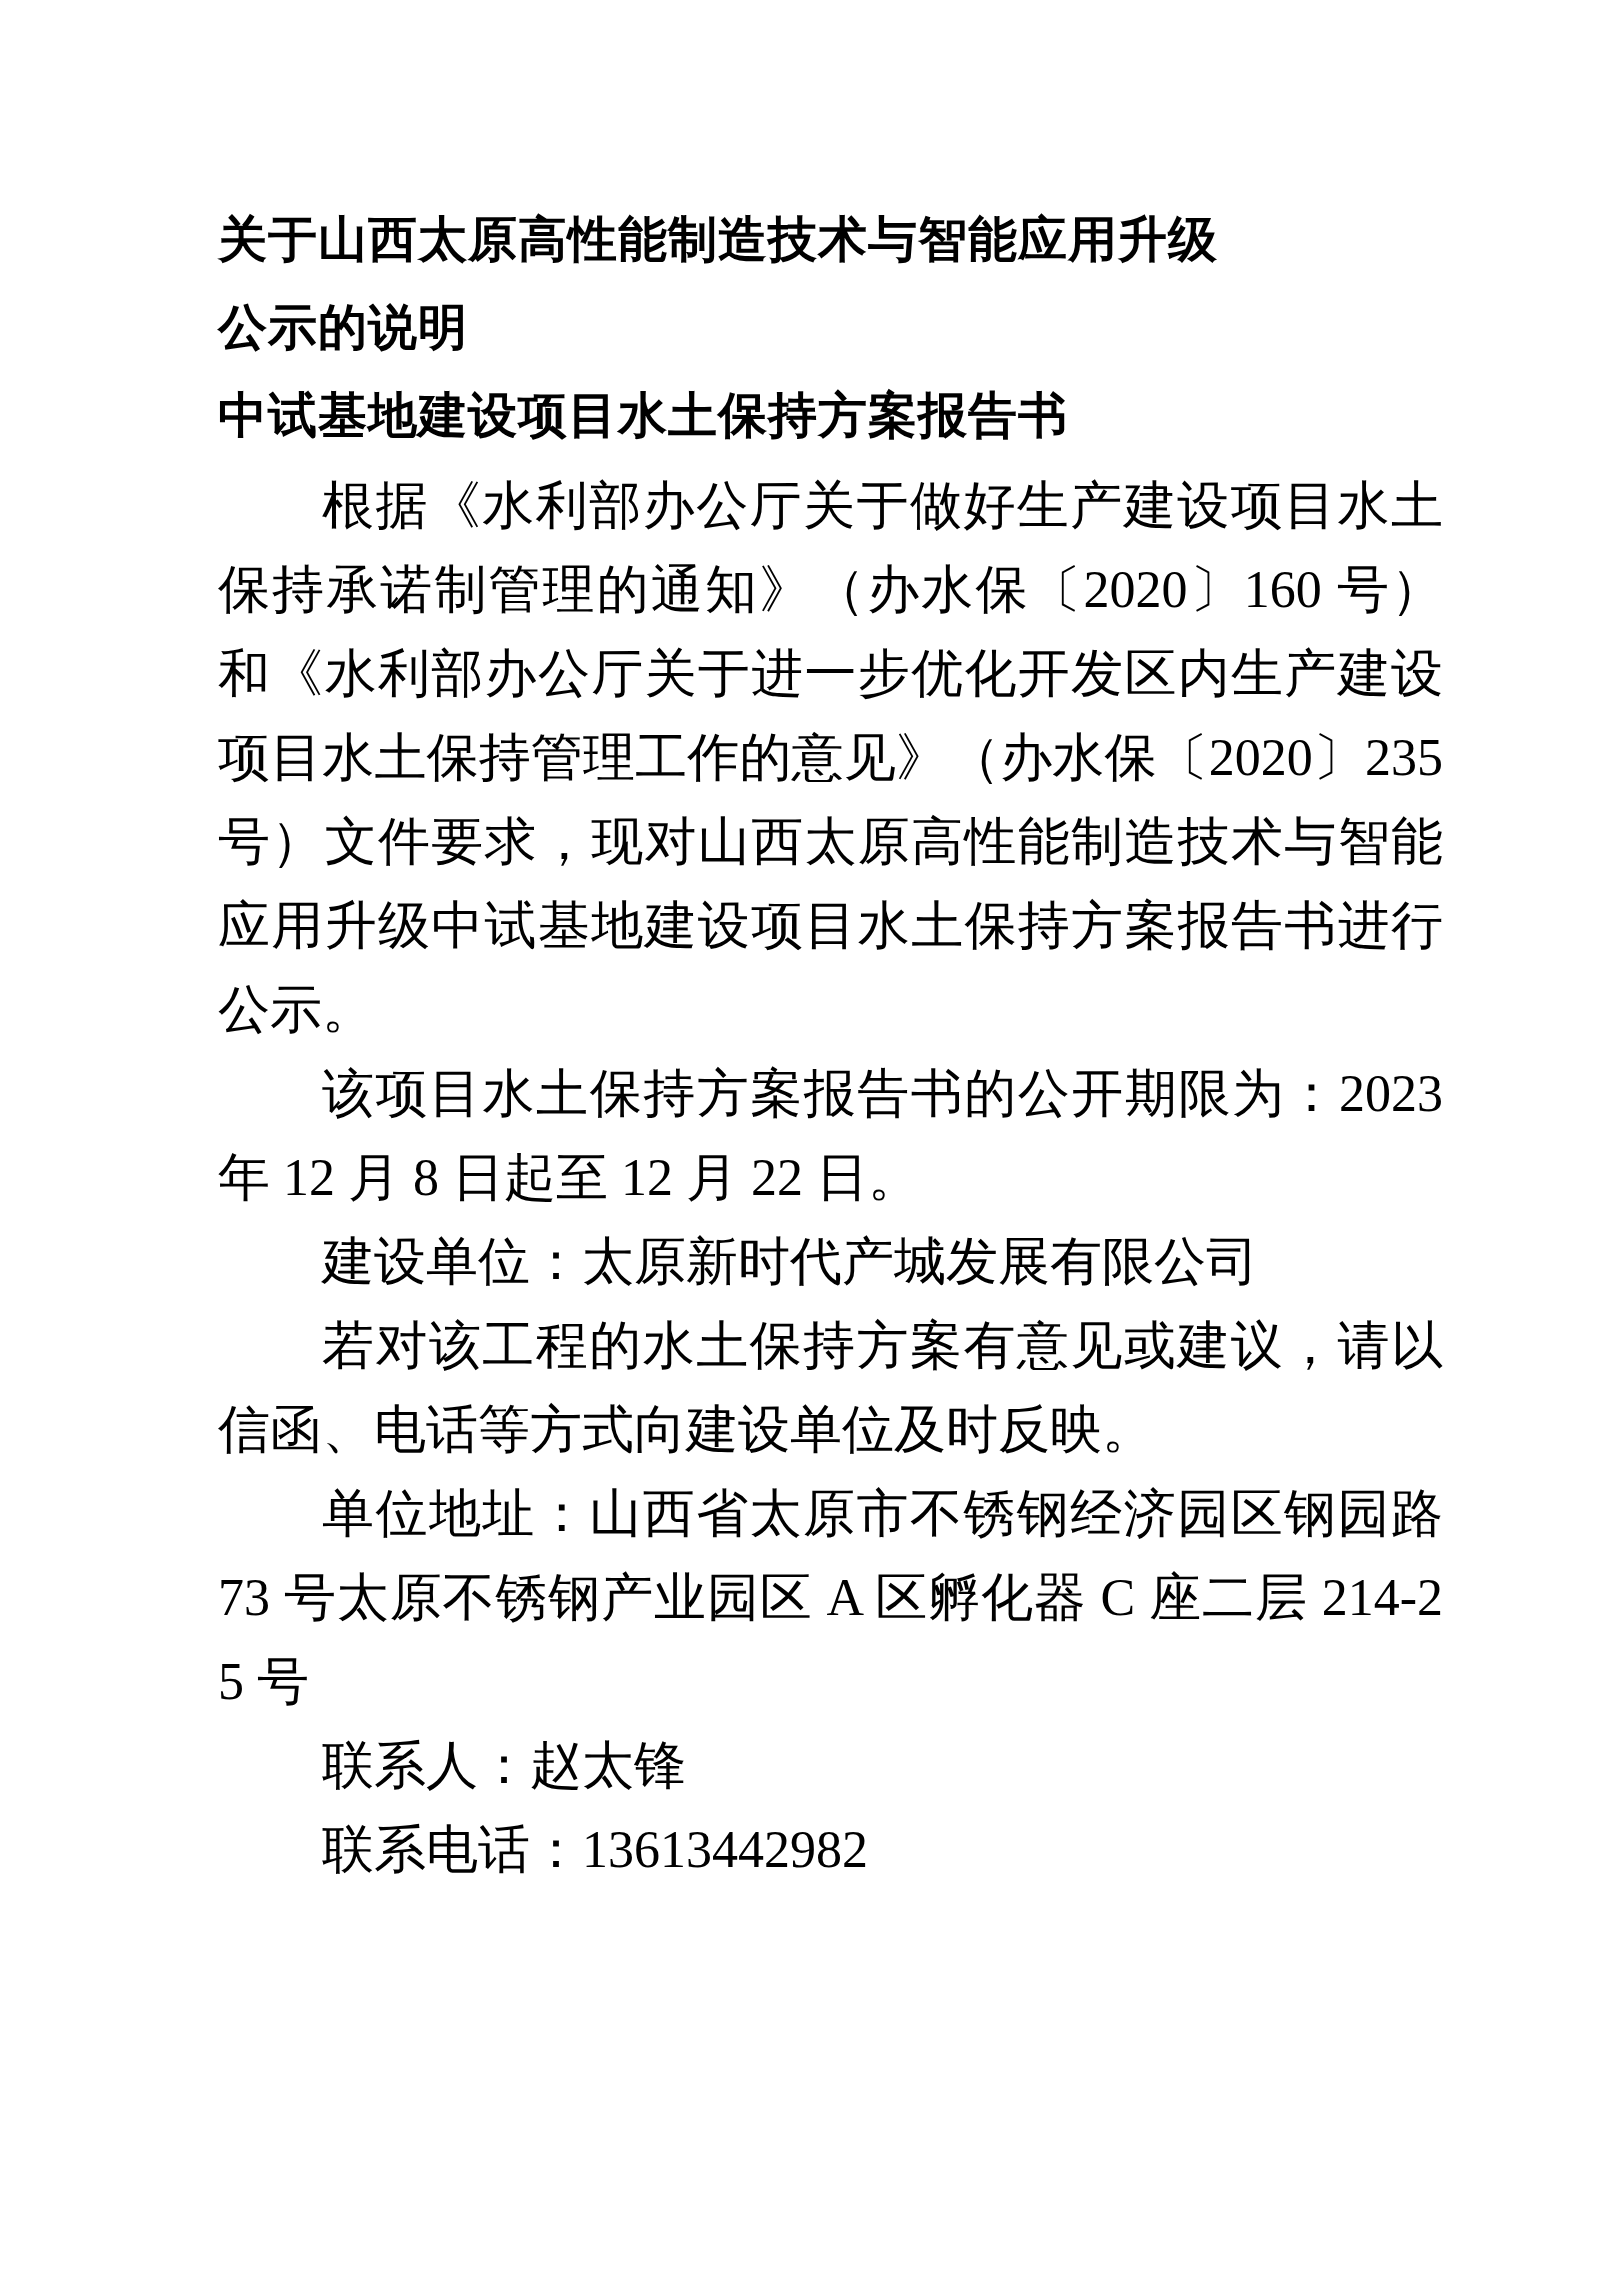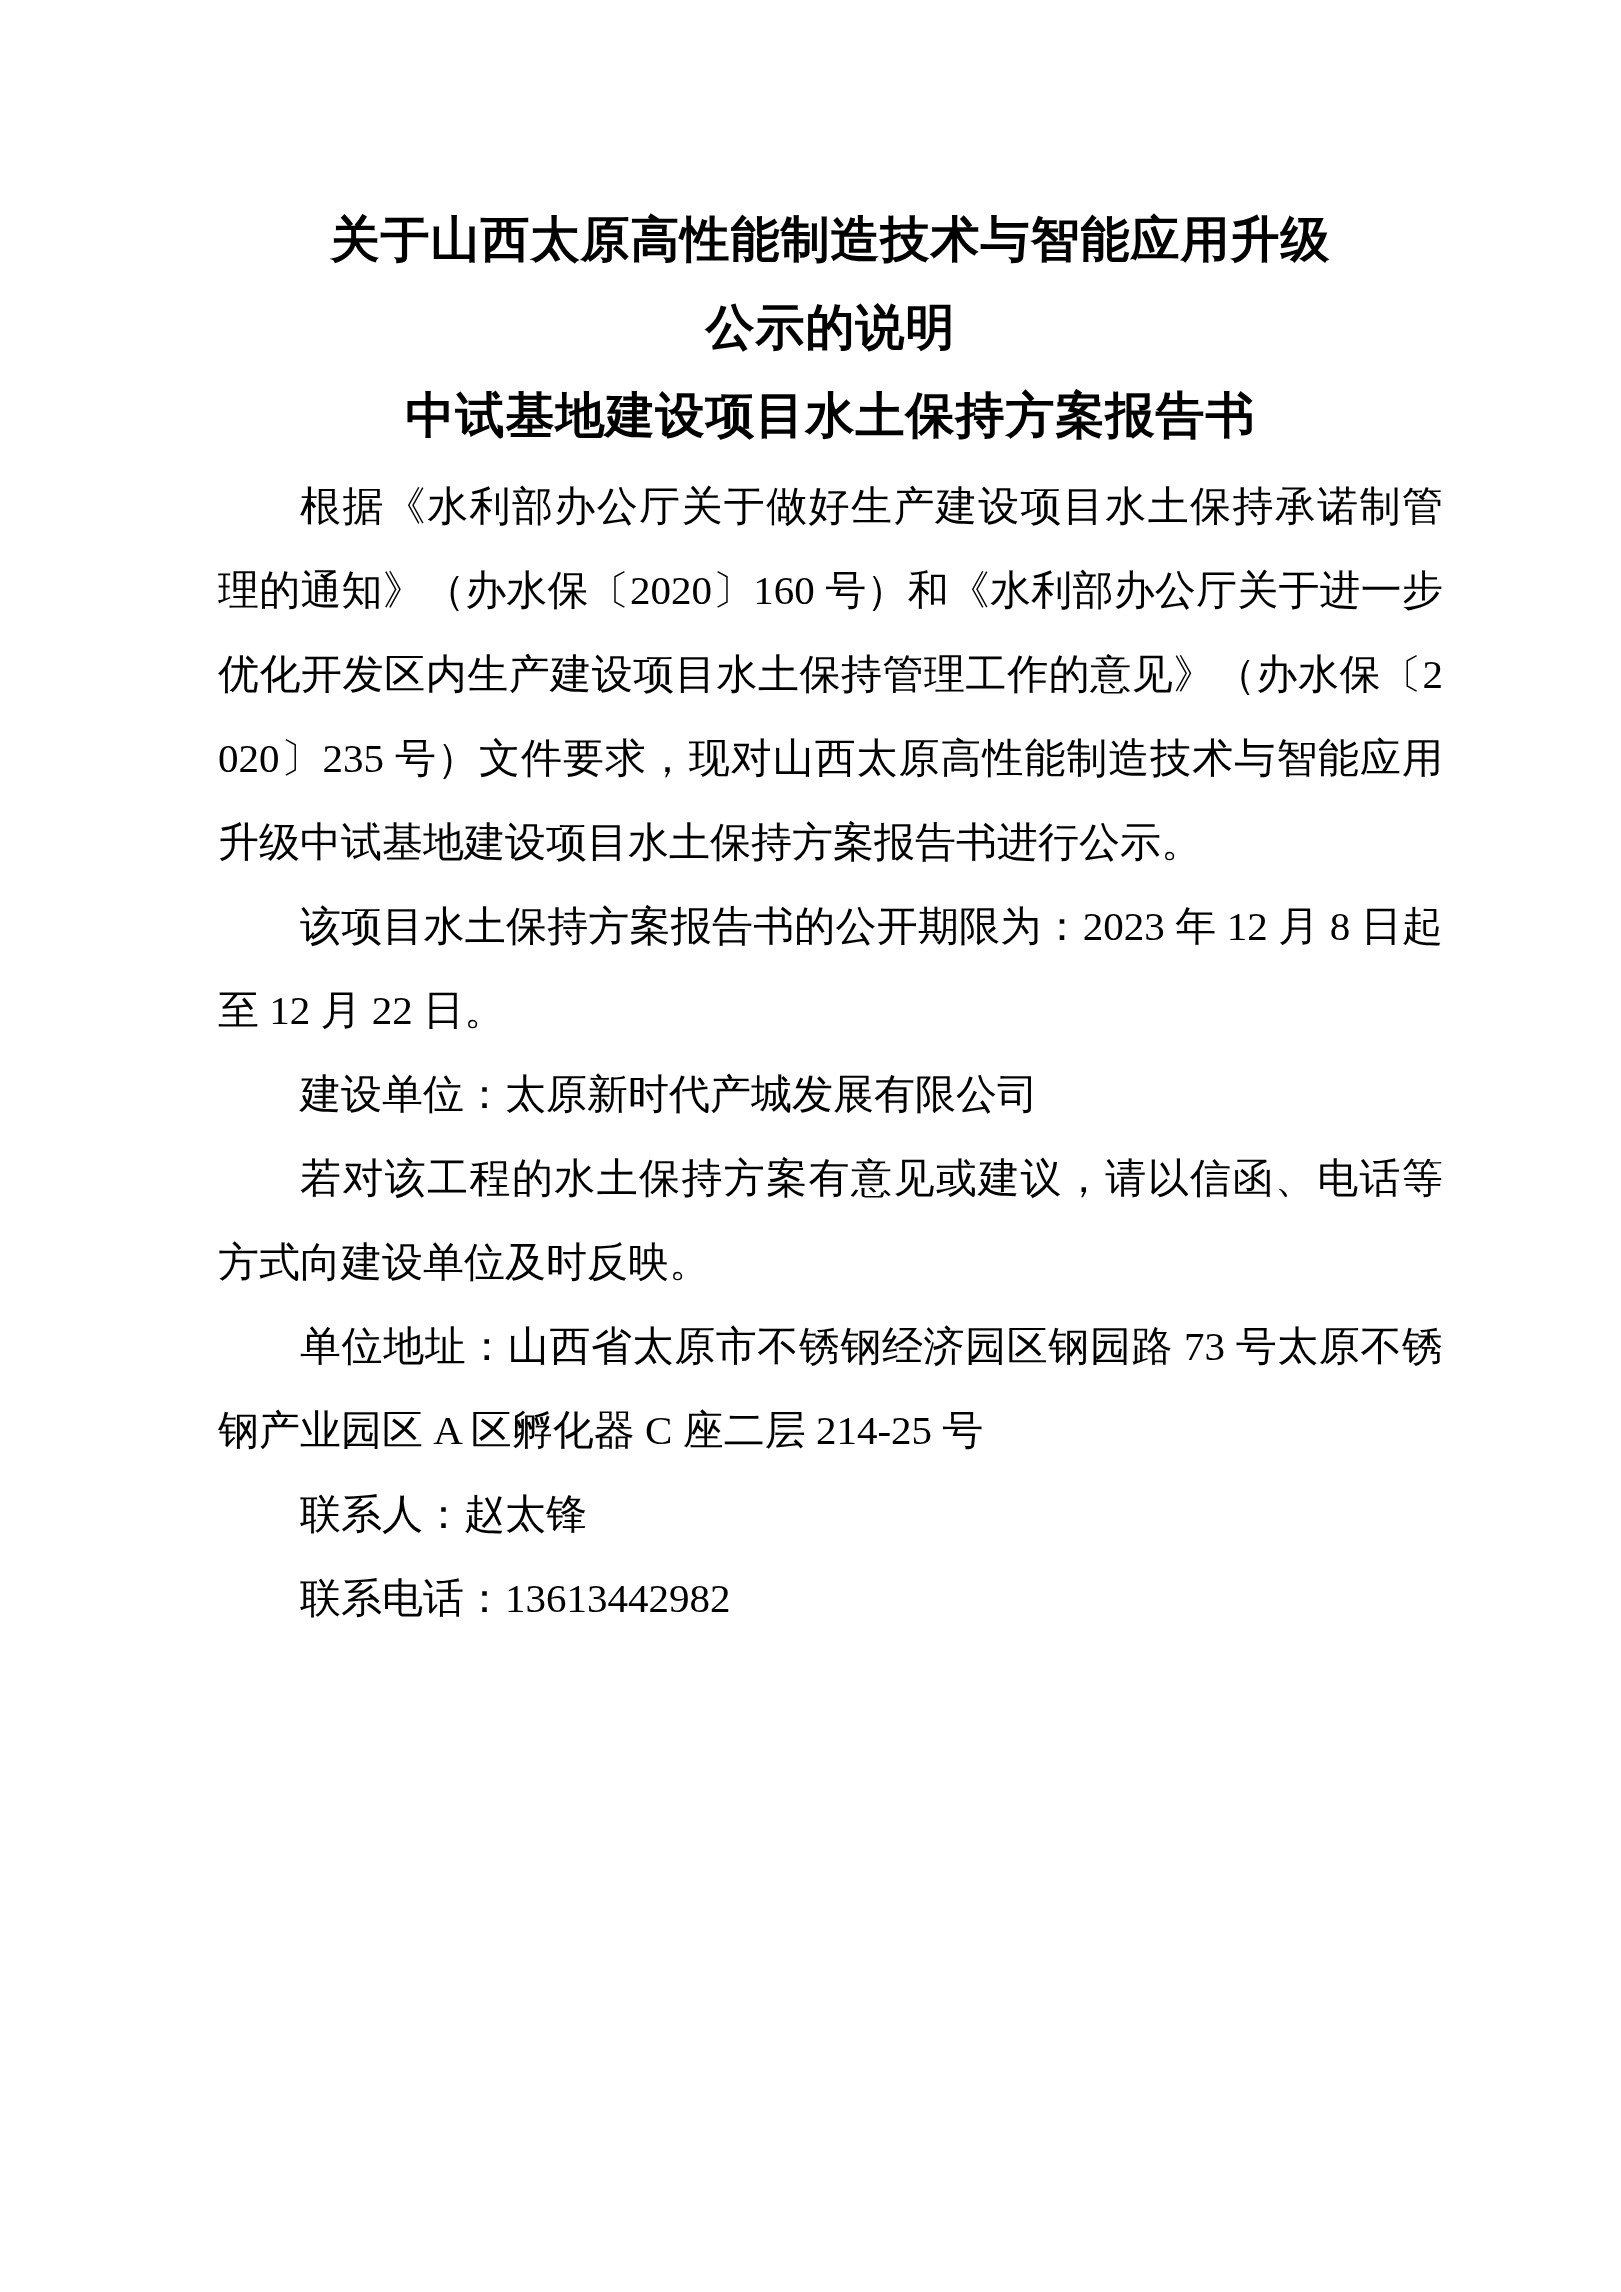--- a/index.html
+++ b/index.html
@@ -17,29 +17,28 @@
     color: #000000;
     padding: 196px 178px 0 218px;
     font-family: "Liberation Serif", "DejaVu Serif", serif;
     overflow: hidden;
   }
   .doc-title {
     margin: 0;
     font-size: 49px;
     font-weight: 700;
     line-height: 88px;
-    text-align: center;
     letter-spacing: 1px;
   }
   .title-line {
     display: block;
   }
   .doc-body {
     margin-top: 3.9px;
-    font-size: 41px;
+    font-size: 52px;
     line-height: 84px;
     text-align: justify;
     text-align-last: left;
   }
   .doc-body p {
     margin: 0;
     padding: 0;
     text-indent: 2em;
     word-break: break-all;
   }

